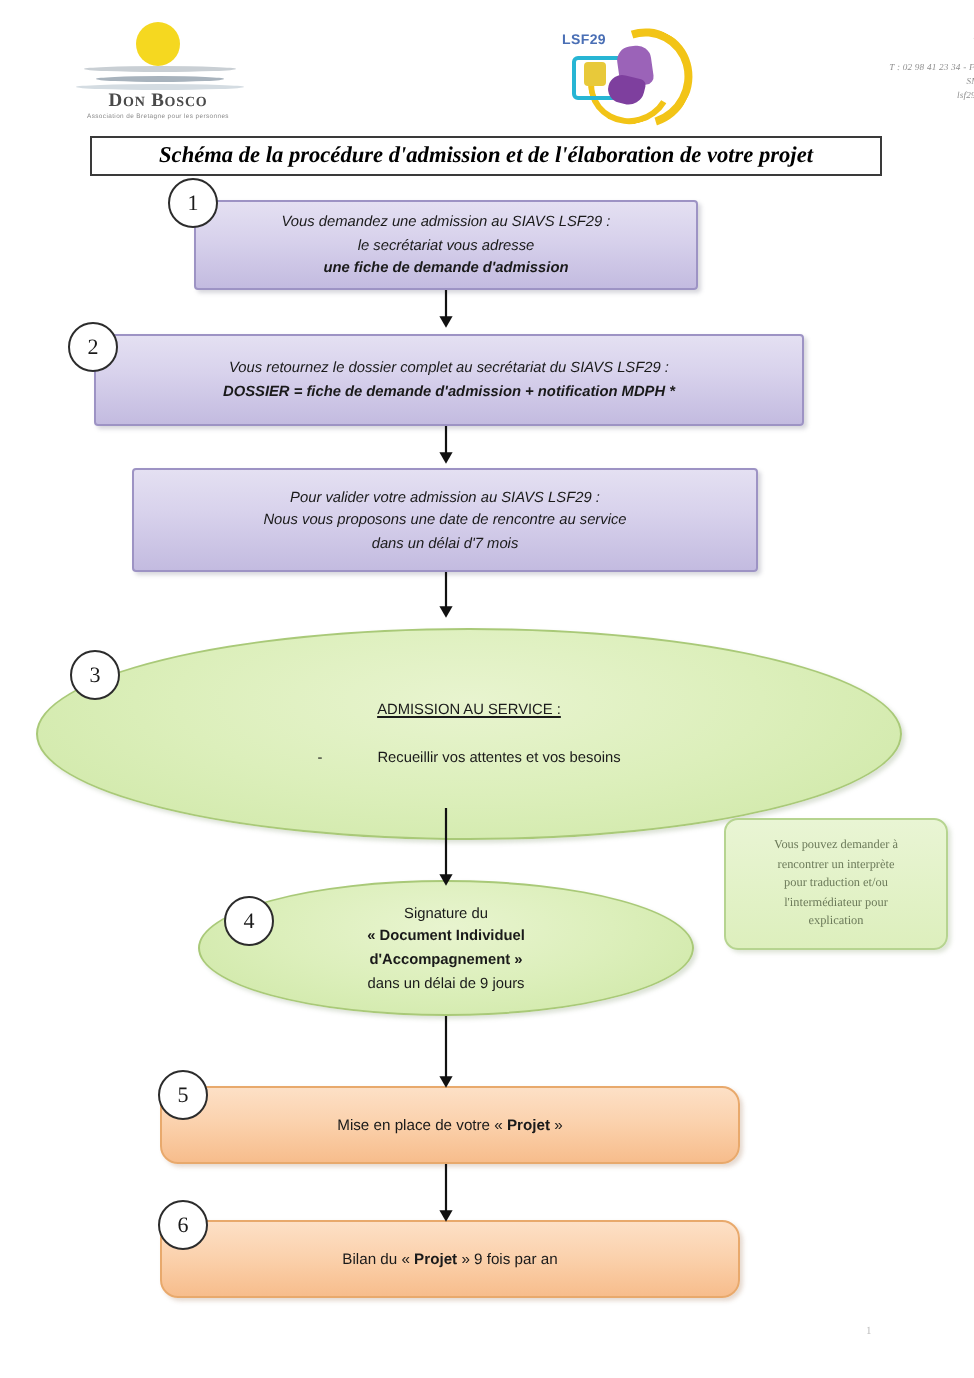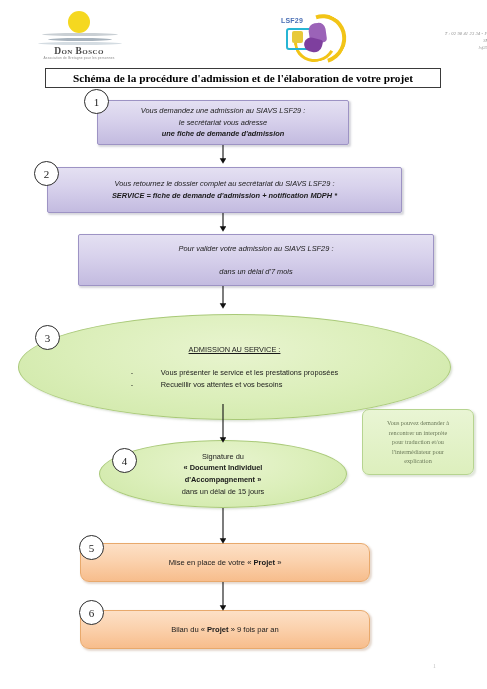--- a/index.html
+++ b/index.html
@@ -162,20 +162,21 @@
     align-items: center;
     justify-content: center;
     background: #ffffff;
   }
   #title-box .t {
     font-family: "Liberation Serif", serif;
     font-weight: bold;
     font-size: 11.3px;
     color: #000;
     white-space: nowrap;
+    font-style: italic;
   }
 
   
   .pbox {
     position: absolute;
     box-sizing: border-box;
     border: 1px solid #9d93c4;
     border-radius: 2px;
     background: linear-gradient(180deg, #e4e0f2 0%, #d8d2ec 42%, #c3bbe0 100%);
     box-shadow: 1.5px 1.5px 2px rgba(120,120,140,0.30);
@@ -345,39 +346,38 @@
       <span>Vous demandez une admission au SIAVS LSF29 :</span><br>
       <span>le secrétariat vous adresse</span><br>
       <span class="b">une fiche de demande d'admission</span>
     </div>
   </div>
   <div class="circ" style="left:84px;top:89px;">1</div>
 
   <div class="pbox" style="left:47px;top:167px;width:355px;height:46px;">
     <div class="txt">
       <span>Vous retournez le dossier complet au secrétariat du SIAVS LSF29  :</span><br>
-      <span class="b">SERVICE = fiche de demande d'admission + notification MDPH *</span>
+      <span class="b">DOSSIER = fiche de demande d'admission + notification MDPH *</span>
     </div>
   </div>
   <div class="circ" style="left:34px;top:161px;">2</div>
 
-  <div class="pbox" style="left:78px;top:234px;width:356px;height:52px;">
+  <div class="pbox" style="left:66px;top:234px;width:313px;height:52px;">
     <div class="txt">
       <span>Pour valider votre admission au SIAVS LSF29 :</span><br>
-      <br>
+      <span>Nous vous proposons une date de rencontre au service</span><br>
       <span>dans un délai d'7 mois</span>
     </div>
   </div>
 
   <div class="obox" style="left:18px;top:314px;width:433px;height:106px;">
     <div class="txt">
       <span class="u">ADMISSION AU SERVICE :</span><br>
       <br>
       <span class="lst">
-        <span class="li"><span class="dash">-</span><span>Vous présenter le service et les prestations proposées</span></span>
         <span class="li"><span class="dash">-</span><span>Recueillir vos attentes et vos besoins</span></span>
       </span>
     </div>
   </div>
   <div class="circ" style="left:35px;top:325px;">3</div>
 
   <div id="note">
     <div class="txt">
       <span>Vous pouvez demander à</span><br>
       <span>rencontrer un interprète</span><br>
@@ -385,21 +385,21 @@
       <span>l'intermédiateur pour</span><br>
       <span>explication</span>
     </div>
   </div>
 
   <div class="obox" style="left:99px;top:440px;width:248px;height:68px;">
     <div class="txt">
       <span>Signature du</span><br>
       <span class="b">« Document Individuel</span><br>
       <span class="b">d'Accompagnement »</span><br>
-      <span>dans un délai de 15 jours</span>
+      <span>dans un délai de 9 jours</span>
     </div>
   </div>
   <div class="circ" style="left:112px;top:448px;">4</div>
 
   <div class="rbox" style="left:80px;top:543px;width:290px;height:39px;">
     <div class="txt">
       <span>Mise en place de votre « </span><span class="b">Projet</span><span> »</span>
     </div>
   </div>
   <div class="circ" style="left:79px;top:535px;">5</div>

